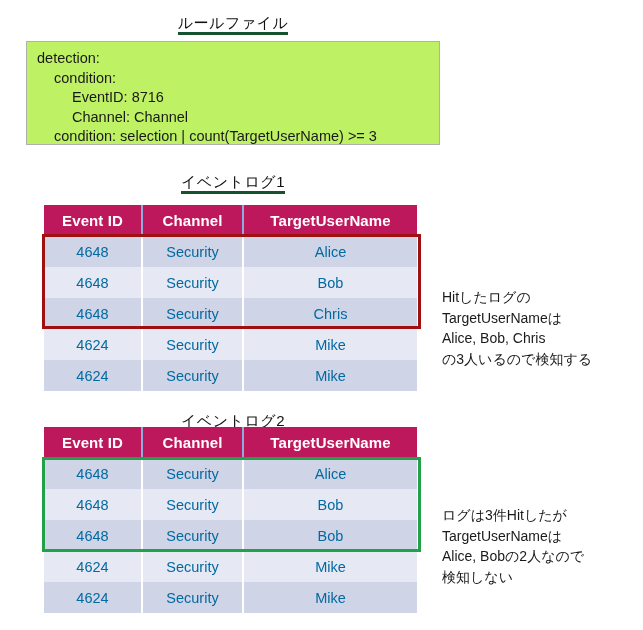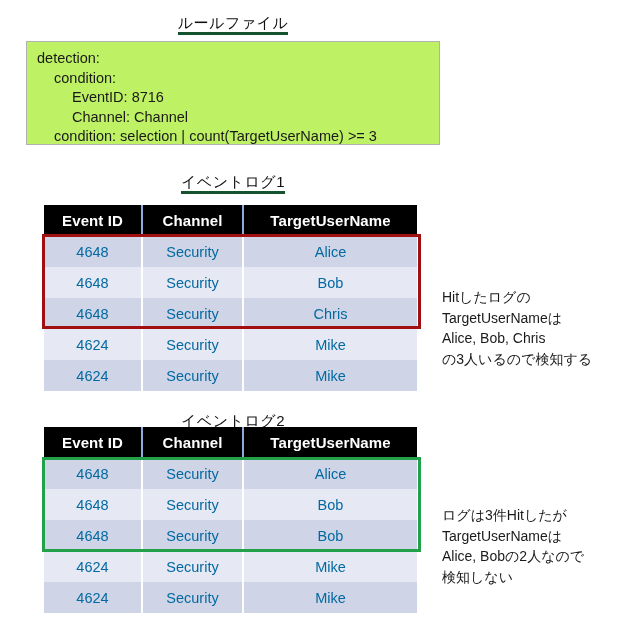--- a/index.html
+++ b/index.html
@@ -54,21 +54,21 @@
 
   
   .log-table {
     position: absolute;
     left: 44px;
     width: 373px;
     border-collapse: collapse;
     table-layout: fixed;
   }
   .log-table th {
-    background: #000000;
+    background: #be185d;
     color: #ffffff;
     font-size: 15px;
     font-weight: bold;
     height: 31px;
     text-align: center;
     border-left: 2px solid #8faadc;
     border-right: 2px solid #8faadc;
     padding: 0;
     letter-spacing: 0.1px;
   }

